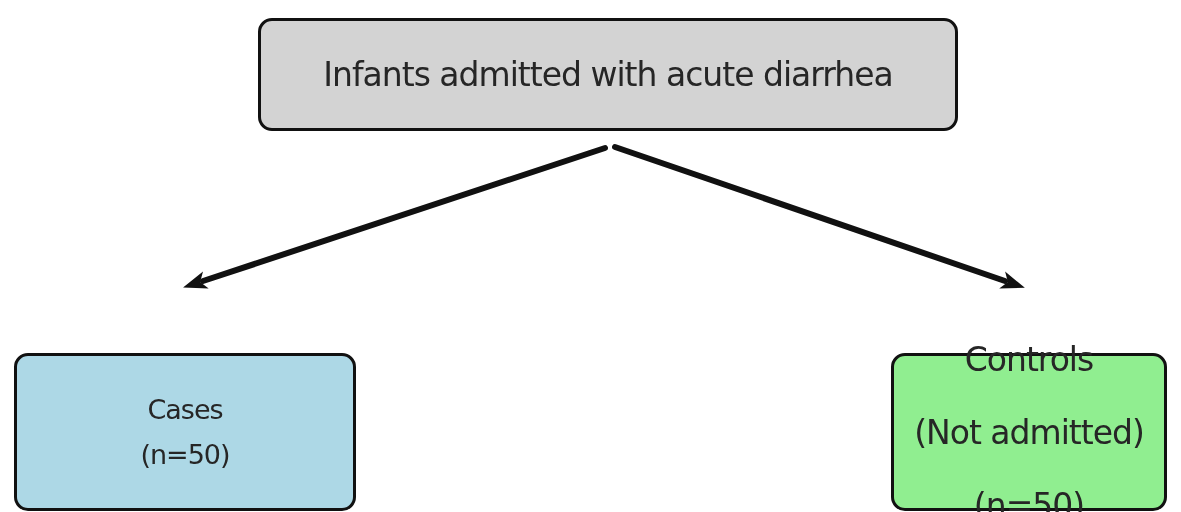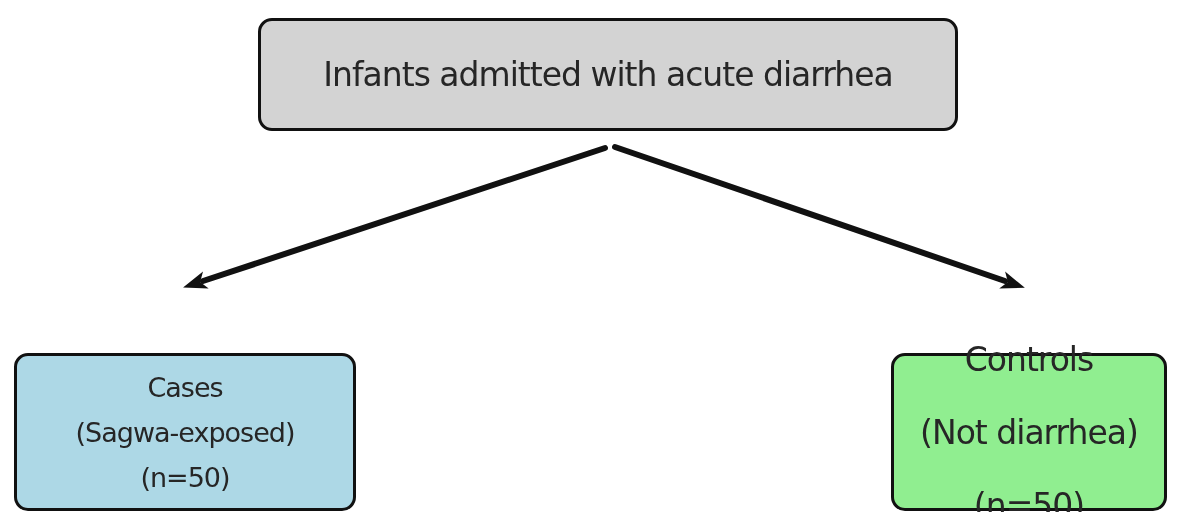--- a/index.html
+++ b/index.html
@@ -80,23 +80,22 @@
     <line x1="605" y1="139" x2="203" y2="272" stroke-width="6" stroke-linecap="round" marker-end="url(#arrowhead)" stroke="#111111"></line>
     <line x1="615" y1="138" x2="1005" y2="272" stroke-width="6" stroke-linecap="round" marker-end="url(#arrowhead)" stroke="#111111"></line>
   </svg>
 
   <div class="node node-root" style="background-color: rgb(211, 211, 211);">
     <div class="line">Infants admitted with acute diarrhea</div>
   </div>
 
   <div class="node node-cases" style="background-color: rgb(173, 216, 230);">
     <div class="line">Cases</div>
-    <div class="line">(Sagwa-exposed)</div>
     <div class="line">(n=50)</div>
   </div>
 
   <div class="node node-controls" style="background-color: rgb(144, 238, 144);">
     <div class="line">Controls</div>
-    <div class="line">(Not diarrhea)</div>
+    <div class="line">(Not admitted)</div>
     <div class="line">(n=50)</div>
   </div>
 
 </div>
 
 </body></html>

